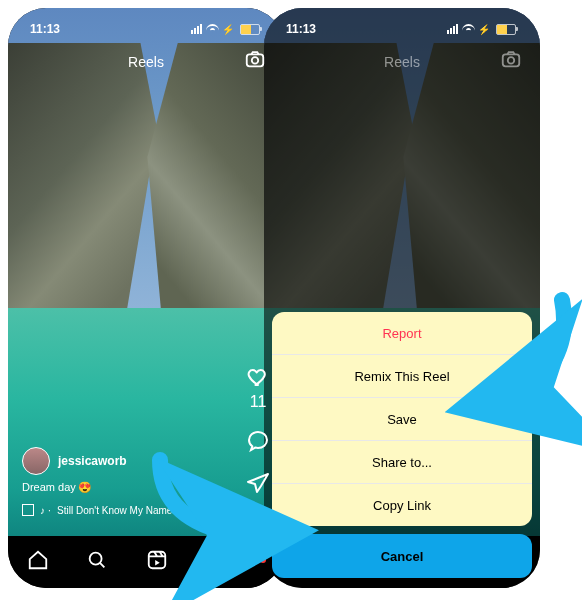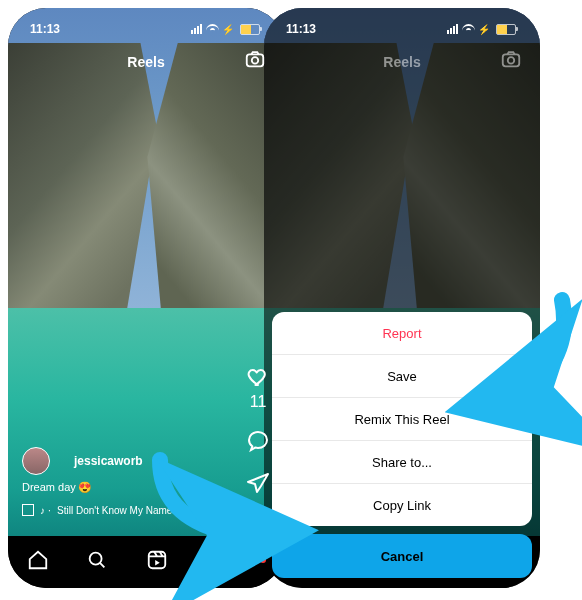--- a/index.html
+++ b/index.html
@@ -23,47 +23,47 @@
   .bars i:nth-child(1){height:4px}.bars i:nth-child(2){height:6px}.bars i:nth-child(3){height:8px}.bars i:nth-child(4){height:10px}
   .wifi{width:13px;height:10px;position:relative;}
   .wifi::before{content:"";position:absolute;inset:0;border:2px solid #fff;border-bottom:none;border-left:none;border-right:none;border-radius:10px 10px 0 0;}
   .wifi::after{content:"";position:absolute;left:4px;top:4px;width:5px;height:3px;border:2px solid #fff;border-bottom:none;border-left:none;border-right:none;border-radius:5px 5px 0 0;}
   .batt{display:inline-flex;align-items:center;}
   .batt .body{width:18px;height:9px;border:1px solid rgba(255,255,255,.7);border-radius:2px;position:relative;}
   .batt .body::after{content:"";position:absolute;left:0;top:0;bottom:0;width:55%;background:#ffd14d;}
   .batt .cap{width:2px;height:4px;background:rgba(255,255,255,.7);border-radius:0 1px 1px 0;}
   .light{font-size:10px;margin-right:1px;}
   
-  .head{position:absolute;top:40px;left:0;right:0;height:28px;display:flex;align-items:center;justify-content:center;color:#fff;font-size:14px;font-weight:700;z-index:15;}
+  .head{position:absolute;top:40px;left:0;right:0;height:28px;display:flex;align-items:center;justify-content:center;color:#fff;font-size:14px;font-weight:400;z-index:15;}
   .cam{position:absolute;right:18px;top:0;width:22px;height:22px;}
   .cam svg{width:22px;height:22px;fill:none;stroke:#fff;stroke-width:2;}
   
   .rail{position:absolute;right:14px;bottom:72px;display:flex;flex-direction:column;align-items:center;gap:18px;color:#fff;z-index:10;}
   .rail .ico{width:24px;height:24px;display:flex;align-items:center;justify-content:center;}
   .rail .ico svg{width:24px;height:24px;fill:none;stroke:#fff;stroke-width:2;}
   .rail .count{font-size:16px;margin-top:-14px;}
   .rail .more{display:flex;gap:3px;}
   .rail .more i{width:3px;height:3px;background:#fff;border-radius:50%;}
   
   .meta{position:absolute;left:14px;bottom:72px;right:60px;color:#fff;font-size:11px;z-index:10;}
-  .userline{display:flex;align-items:center;gap:24px;margin-bottom:6px;}
+  .userline{display:flex;align-items:center;gap:8px;margin-bottom:6px;}
   .avatar{width:26px;height:26px;border-radius:50%;background:linear-gradient(#b88,#866);border:1px solid #fff;}
   .username{font-weight:600;font-size:12px;}
   .caption{margin-bottom:10px;}
   .audio{display:flex;align-items:center;gap:6px;font-size:10px;white-space:nowrap;overflow:hidden;}
   .audio .mi{width:10px;height:10px;border:1px solid #fff;display:inline-block;}
   
   .nav{position:absolute;left:0;right:0;bottom:0;height:52px;background:#000;display:flex;align-items:center;justify-content:space-around;z-index:12;}
   .nav .t svg{width:22px;height:22px;fill:none;stroke:#fff;stroke-width:2;}
   .nav .t .pf{width:22px;height:22px;border-radius:50%;background:#888;}
   .nav .t .pf.dot{position:relative;}
   .nav .t .pf.dot::after{content:"";position:absolute;right:-1px;bottom:-1px;width:6px;height:6px;background:#f33;border-radius:50%;}
   
   .sheet{position:absolute;left:8px;right:8px;bottom:10px;z-index:30;}
-  .sheet .group{background:#ffffff;border-radius:12px;overflow:hidden;margin-bottom:8px;}
+  .sheet .group{background:#fef9c3;border-radius:12px;overflow:hidden;margin-bottom:8px;}
   .sheet .row{height:42px;display:flex;align-items:center;justify-content:center;font-size:13px;color:#000;border-top:1px solid #e8e8e8;}
   .sheet .row:first-child{border-top:none;}
   .sheet .row.red{color:#ff3352;}
   .sheet .cancel{background:#0ea5e9;border-radius:12px;height:44px;display:flex;align-items:center;justify-content:center;font-size:13px;font-weight:600;}
   
   .arrow{position:absolute;z-index:40;}
   .arrow svg{overflow:visible;}
 </style>
 </head>
 <body>
@@ -199,22 +199,22 @@
             <rect x="3" y="7" width="18" height="13" rx="3"></rect>
             <path d="M8 7l1.5-2.5h5L16 7"></path>
             <circle cx="12" cy="13.5" r="3.5"></circle>
           </svg>
       </span>
     </div>
 
     <div class="sheet">
       <div class="group">
         <div class="row red">Report</div>
+        <div class="row">Remix This Reel</div>
         <div class="row">Save</div>
-        <div class="row">Remix This Reel</div>
         <div class="row">Share to...</div>
         <div class="row">Copy Link</div>
       </div>
       <div class="cancel">Cancel</div>
     </div>
   </div>
 
   <div class="arrow" style="left:130px;top:445px;">
     <svg width="150" height="120">
       <defs>

